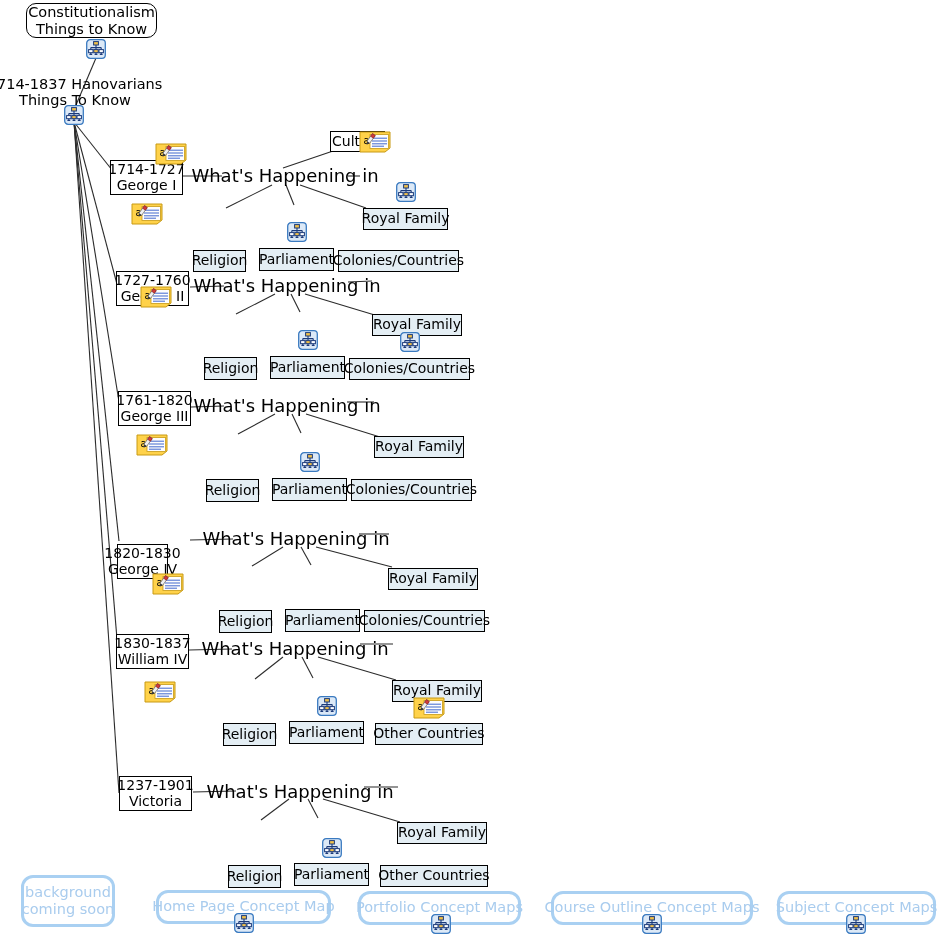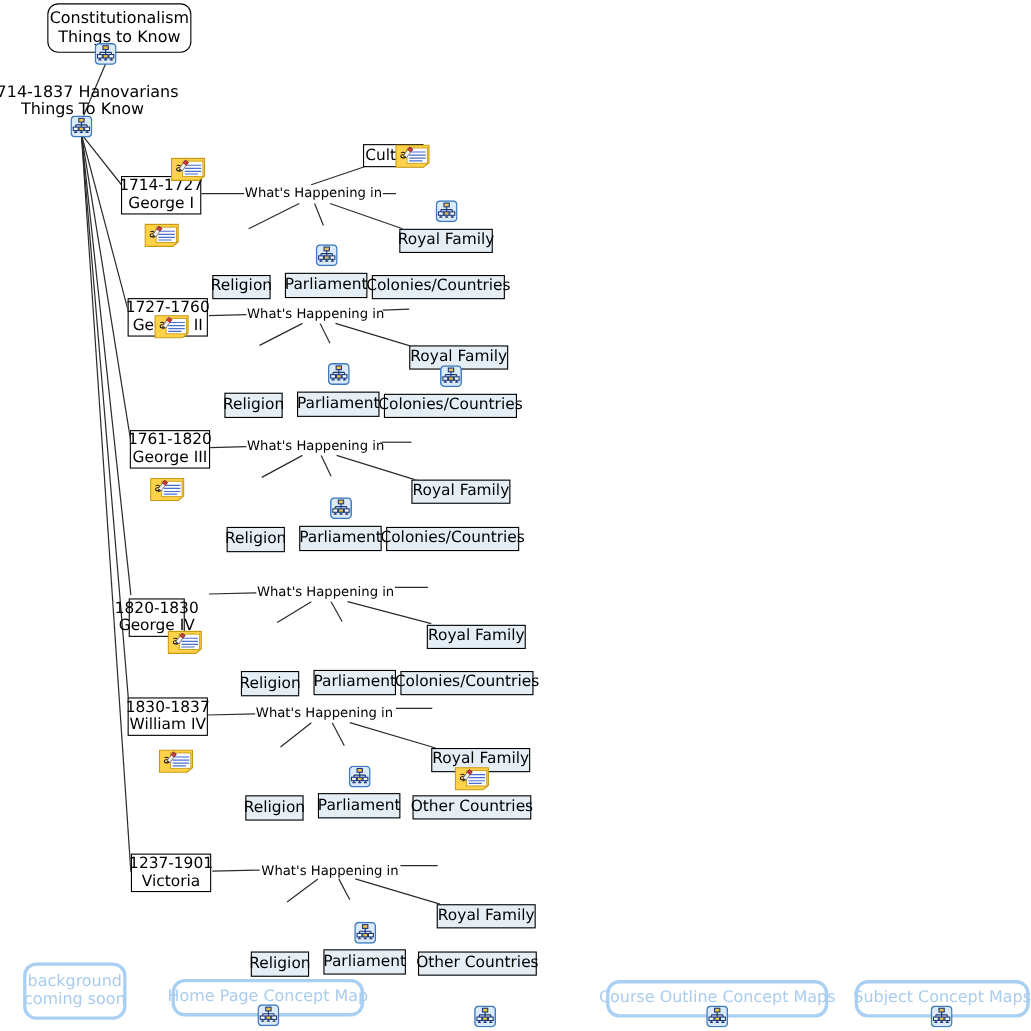--- a/index.html
+++ b/index.html
@@ -48,21 +48,21 @@
     font-size:14px;
     padding:2px 6px;
   }
   
   .node.rect.blue{
     background:#e4eef4;
     margin-top:44px;
   }
   
   .node.link{
-    border:none;background:transparent;font-size:12px;
+    border:none;background:transparent;font-size:18px;
   }
 
   
   .navbtn{
     position:absolute;
     box-sizing:border-box;
     display:flex;align-items:center;justify-content:center;
     text-align:center;
     border:3px solid #a9d0f2;
     border-radius:12px;
@@ -164,21 +164,21 @@
         </g>
         <g transform="translate(13.5,2.6) rotate(36)">
           <rect x="0" y="0" width="3.4" height="9.5" fill="#f0f0f0" stroke="#6a6a6a" stroke-width="0.7"></rect>
           <rect x="0" y="0" width="3.4" height="3.2" fill="#d03a3a" stroke="#8e1f1f" stroke-width="0.6"></rect>
           <path d="M0,9.5 L1.7,12.4 L3.4,9.5 Z" fill="#3a3a3a"></path>
         </g>
       </symbol>
     </defs>
   </svg>
 
-  <div class="node root" style="left:43px;top:3px;width:131px;height:45px;">
+  <div class="node root" style="left:26px;top:3px;width:131px;height:35px;">
     <span class="txt">Constitutionalism</span>
     <span class="txt">Things to Know</span>
   </div>
   <svg class="cm-icon" style="left:86px;top:39px;">
       <use href="#sym-conceptmap"></use>
     </svg>
 
   <div class="node bare" style="left:-1px;top:76px;width:152px;height:32px;">
     <span class="txt">1714-1837 Hanovarians</span>
     <span class="txt">Things To Know</span>
@@ -379,20 +379,23 @@
     <span>coming soon</span>
   </div>
 
   <div class="navbtn" style="left:156px;top:890px;width:175px;height:34px;">
     <span>Home Page Concept Map</span>
   </div>
   <svg class="cm-icon" style="left:234px;top:913px;">
       <use href="#sym-conceptmap"></use>
     </svg>
 
+  <div class="navbtn" style="left:358px;top:891px;width:163px;height:34px;">
+    <span>Portfolio Concept Maps</span>
+  </div>
   <svg class="cm-icon" style="left:431px;top:914px;">
       <use href="#sym-conceptmap"></use>
     </svg>
 
   <div class="navbtn" style="left:551px;top:891px;width:202px;height:34px;">
     <span>Course Outline Concept Maps</span>
   </div>
   <svg class="cm-icon" style="left:642px;top:914px;">
       <use href="#sym-conceptmap"></use>
     </svg>

